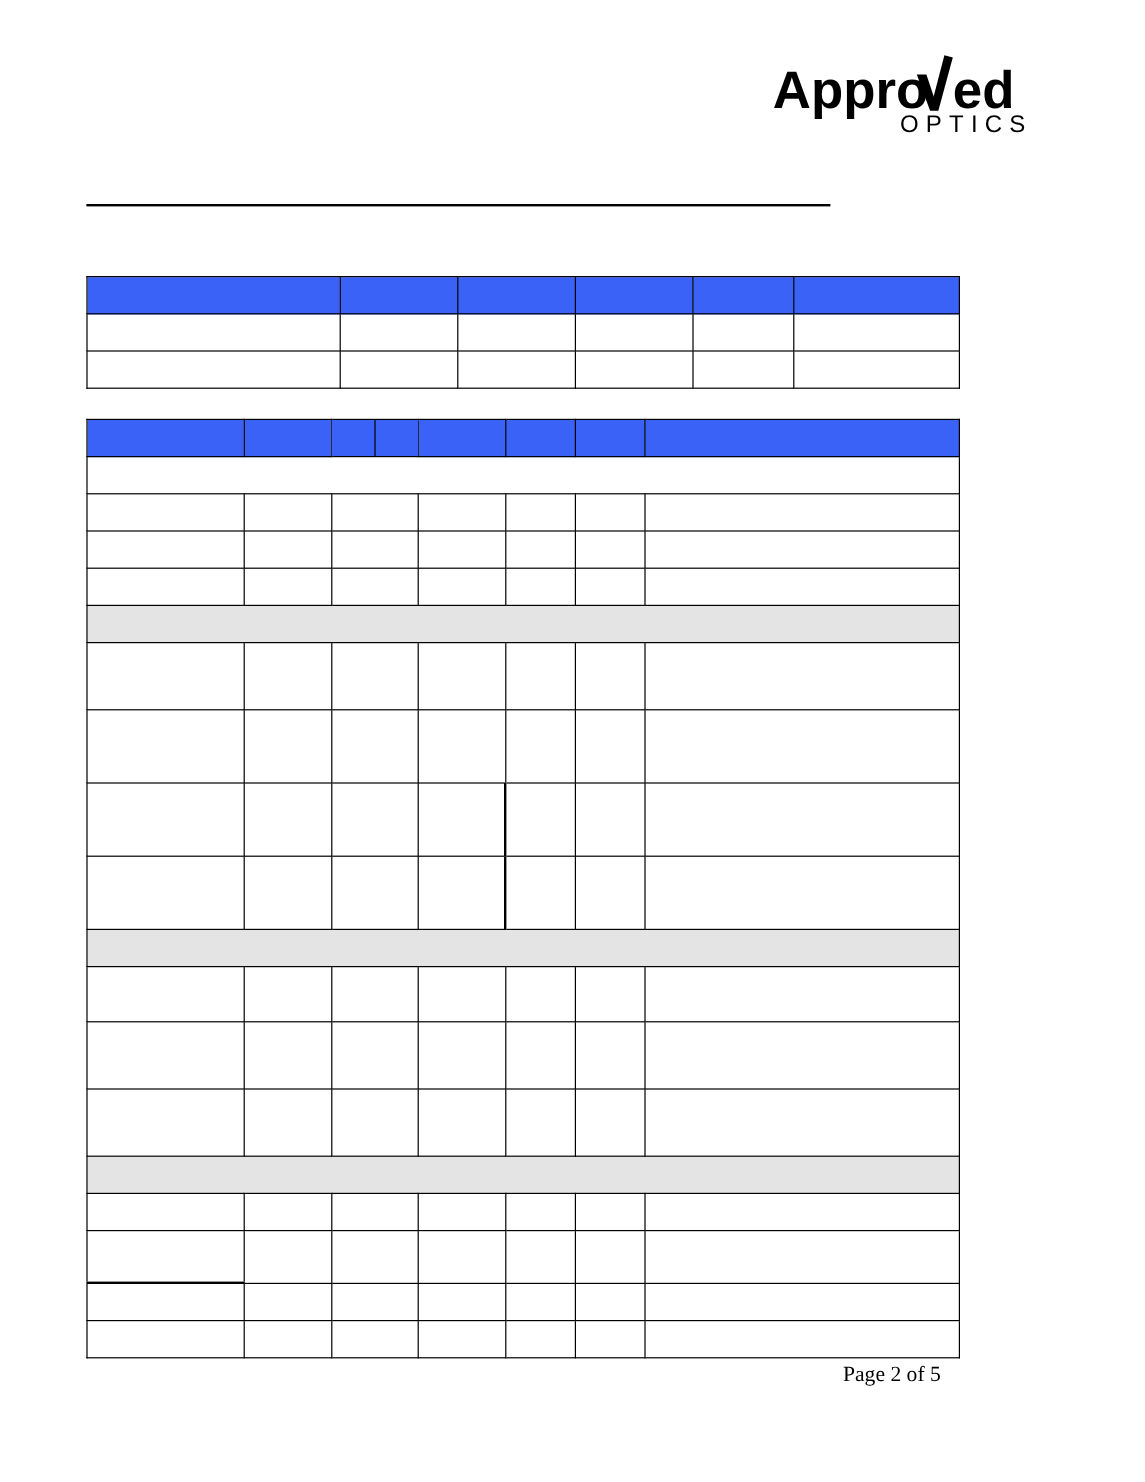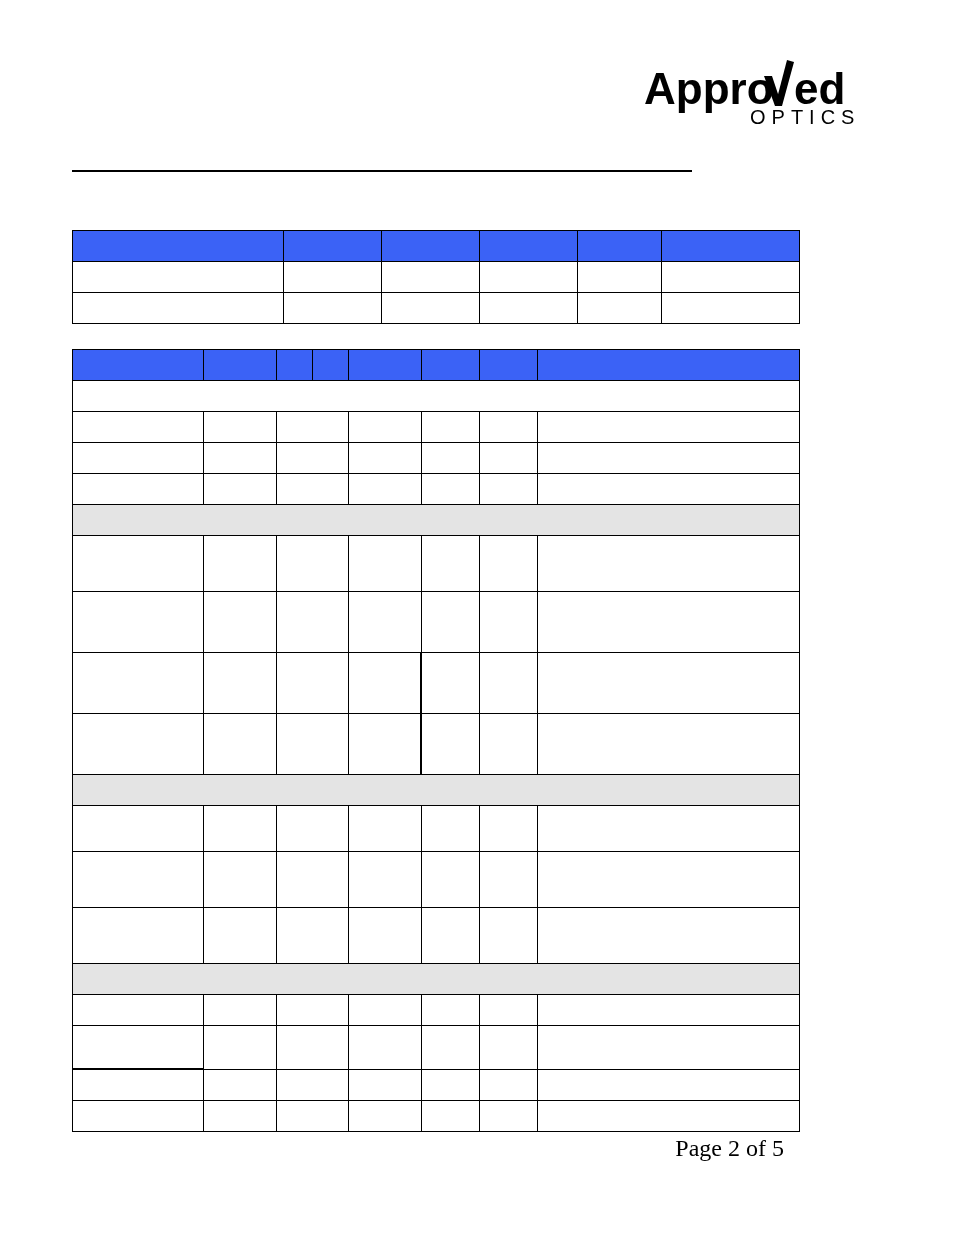--- a/index.html
+++ b/index.html
@@ -7,21 +7,21 @@
     background:#fff;
     font-family:"Times New Roman",Times,serif;
     width:954px;
     height:1235px;
     position:relative;
     color:#000;
   }
   .logo{
     position:absolute;
     right:60px;
-    top:56px;
+    top:42px;
     width:250px;
   }
   .logo svg{display:block;}
   .hr{
     position:absolute;
     left:72px;
     top:170px;
     width:620px;
     border-top:2px solid #000;
   }
@@ -50,21 +50,21 @@
   .h30 td,.h30 th{height:30px;}
   .h55 td,.h55 th{height:55px;}
   .h60 td,.h60 th{height:60px;}
   .h45 td,.h45 th{height:45px;}
   .h42 td,.h42 th{height:42px;}
   .gap{height:25px;}
   .footer{
     position:absolute;
     right:170px;
     top:1135px;
-    font-size:24px;
+    font-size:18px;
     font-family:"Times New Roman",Times,serif;
   }
   
   .split{position:relative;padding:0;}
   .split .inner{
     position:absolute;left:0;top:0;right:0;bottom:0;
     display:flex;
   }
   .split .inner div{border-right:1px solid #000;flex:1;}
   .split .inner div:last-child{border-right:none;}

